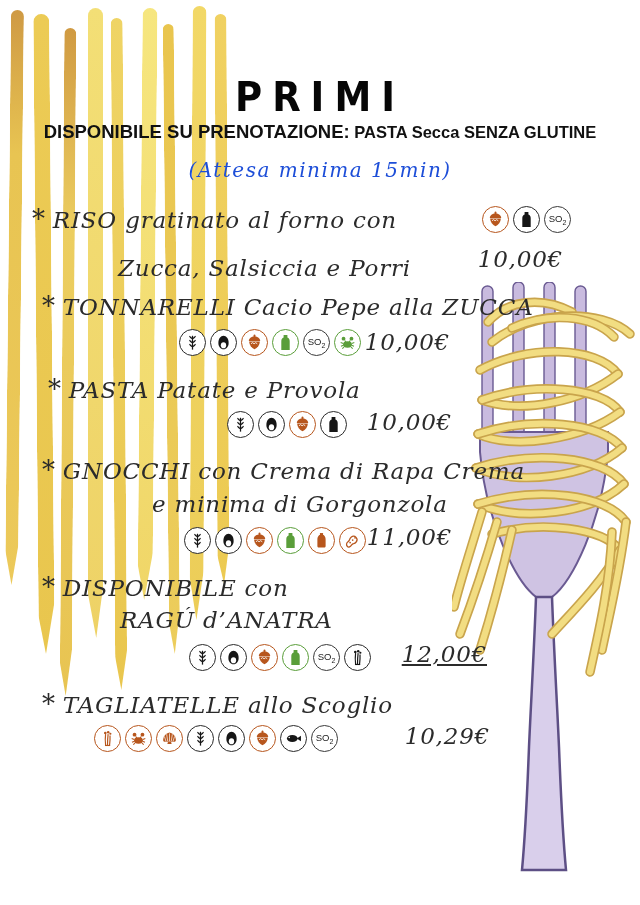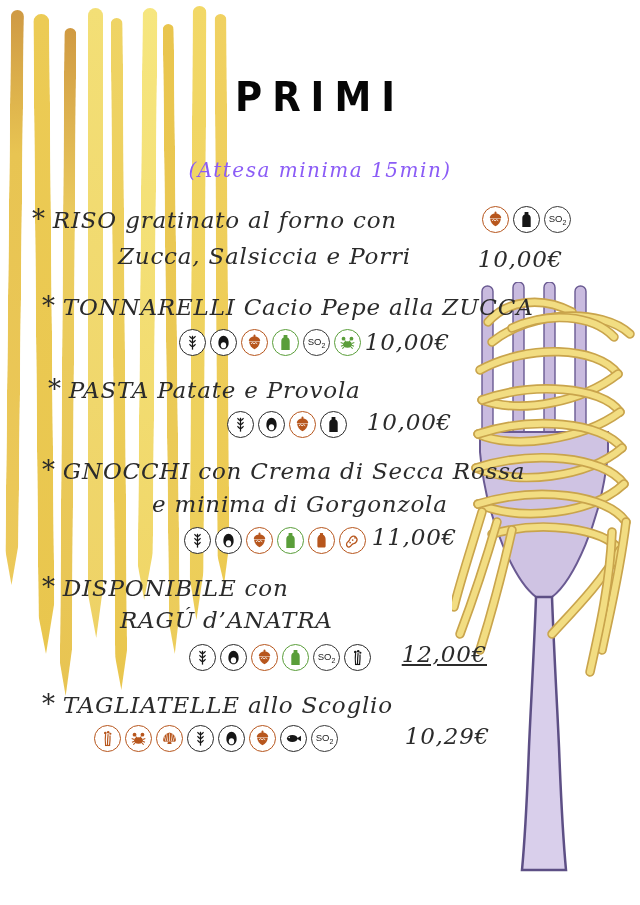--- a/index.html
+++ b/index.html
@@ -9,44 +9,44 @@
   .strand{position:absolute;border-radius:10px;z-index:0;}
   
   #fork-wrap{position:absolute;left:452px;top:282px;width:185px;height:595px;z-index:1;}
   
   .hdr{position:absolute;left:0;width:640px;text-align:center;z-index:2;}
   #title{top:76px;font-size:37px;font-weight:bold;letter-spacing:10px;color:#060606;
          transform:scaleY(1.08);font-family:"DejaVu Sans",sans-serif;}
   #subtitle{top:121px;color:#111;}
   #subtitle .s1{font-size:18.5px;font-weight:bold;}
   #subtitle .s2{font-size:16.5px;font-weight:bold;}
-  #note{top:158px;font-size:20px;color:#8b5cf6;font-family:"DejaVu Serif",serif;
+  #note{top:158px;font-size:20px;color:#1d4ed8;font-family:"DejaVu Serif",serif;
         font-style:italic;letter-spacing:1.5px;}
   
   .hand{position:absolute;font-family:"DejaVu Serif",serif;font-style:italic;
         color:#2b2b2b;font-size:23px;letter-spacing:0.8px;white-space:nowrap;z-index:2;}
   .star{font-size:26px;margin-right:7px;}
   .price{text-align:right;width:95px;}
   
   .icons{position:absolute;display:flex;gap:4px;z-index:2;}
   .al-icon{width:27px;height:27px;border:1.7px solid #333;border-radius:50%;
            display:inline-flex;align-items:center;justify-content:center;
            background:#fff;box-sizing:border-box;}
   .al-icon svg{width:19px;height:19px;display:block;}
   .so2{font-size:9.5px;color:#222;font-family:"Liberation Sans",sans-serif;line-height:1;}
   .so2 sub{font-size:7px;}
   
-  #i1l1{left:32px;top:204px;}   #i1l2{left:118px;top:243px;}
+  #i1l1{left:32px;top:204px;}   #i1l2{left:118px;top:255px;}
   #i1ic{left:482px;top:206px;}  #i1pr{left:468px;top:246px;}
   #i2l1{left:42px;top:291px;}
   #i2ic{left:179px;top:329px;}  #i2pr{left:355px;top:329px;}
   #i3l1{left:48px;top:374px;}
   #i3ic{left:227px;top:411px;}  #i3pr{left:357px;top:409px;}
   #i4l1{left:42px;top:455px;}   #i4l2{left:152px;top:491px;}
-  #i4ic{left:184px;top:527px;}  #i4pr{left:362px;top:524px;}
+  #i4ic{left:184px;top:527px;}  #i4pr{left:362px;top:524px;text-align:center;}
   #i5l1{left:42px;top:572px;}   #i5l2{left:120px;top:607px;}
   #i5ic{left:189px;top:644px;}  #i5pr{left:392px;top:641px;text-decoration:underline;}
   #i6l1{left:42px;top:689px;}
   #i6ic{left:94px;top:725px;}   #i6pr{left:395px;top:723px;}
 </style>
 </head>
 <body>
 
 <div id="page">
 
@@ -109,20 +109,23 @@
           <path d="M30 230 C18 270 8 300 2 325" fill="none" stroke="#f2dd82" stroke-width="6.2" stroke-linecap="round"></path>
           <path d="M45 240 C32 285 20 320 8 352" fill="none" stroke="#c9a44c" stroke-width="9.5" stroke-linecap="round"></path>
           <path d="M45 240 C32 285 20 320 8 352" fill="none" stroke="#f2dd82" stroke-width="6.2" stroke-linecap="round"></path>
           <path d="M60 248 C50 292 40 330 28 368" fill="none" stroke="#c9a44c" stroke-width="9.5" stroke-linecap="round"></path>
           <path d="M60 248 C50 292 40 330 28 368" fill="none" stroke="#f2dd82" stroke-width="6.2" stroke-linecap="round"></path>
         </g>
     </svg>
   </div>
 
   <div class="hdr" id="title">PRIMI</div>
+  <div class="hdr" id="subtitle">
+    <span class="s1">DISPONIBILE SU PRENOTAZIONE:</span><span class="s2"> PASTA Secca SENZA GLUTINE</span>
+  </div>
   <div class="hdr" id="note">(Attesa minima 15min)</div>
 
   <div>
     <div class="hand" id="i1l1"><span class="star">*</span><span>RISO gratinato al forno con</span></div>
     <div class="hand" id="i1l2">Zucca, Salsiccia e Porri</div>
     <div class="icons" id="i1ic">
         <span class="al-icon" style="border-color: rgb(183, 86, 29);">
           <svg viewBox="0 0 24 24">
             <g fill="#b7561d">
               <rect x="10.8" y="2" width="2.4" height="3.5" rx="1.2"></rect>
@@ -228,21 +231,21 @@
         <span class="al-icon" style="border-color: rgb(42, 42, 42);">
           <svg viewBox="0 0 24 24">
             <path d="M9.6 2.4h4.8v3.4c2 .9 2.9 2.3 2.9 4.5V21.6H6.7V10.3c0-2.2.9-3.6 2.9-4.5z" fill="#161616"></path>
           </svg>
         </span>
       </div>
     <div class="hand price" id="i3pr">10,00€</div>
   </div>
 
   <div>
-    <div class="hand" id="i4l1"><span class="star">*</span><span>GNOCCHI con Crema di Secca Rossa</span></div>
+    <div class="hand" id="i4l1"><span class="star">*</span><span>GNOCCHI con Crema di Rapa Crema</span></div>
     <div class="hand" id="i4l2">e minima di Gorgonzola</div>
     <div class="icons" id="i4ic">
         <span class="al-icon" style="border-color: rgb(42, 42, 42);">
           <svg viewBox="0 0 24 24">
             <g fill="#161616">
               <path d="M11.2 3.5h1.6V21h-1.6z"></path>
               <path d="M12 8C9.8 7.6 8 5.8 7.6 3.6 9.8 4 11.6 5.8 12 8zM12 8c2.2-.4 4-2.2 4.4-4.4C14.2 4 12.4 5.8 12 8z"></path>
               <path d="M12 13c-2.2-.4-4-2.2-4.4-4.4C9.8 9 11.6 10.8 12 13zM12 13c2.2-.4 4-2.2 4.4-4.4C14.2 9 12.4 10.8 12 13z"></path>
               <path d="M12 18c-2.2-.4-4-2.2-4.4-4.4 2.2.4 4 2.2 4.4 4.4zM12 18c2.2-.4 4-2.2 4.4-4.4-2.2.4-4 2.2-4.4 4.4z"></path>
             </g>

